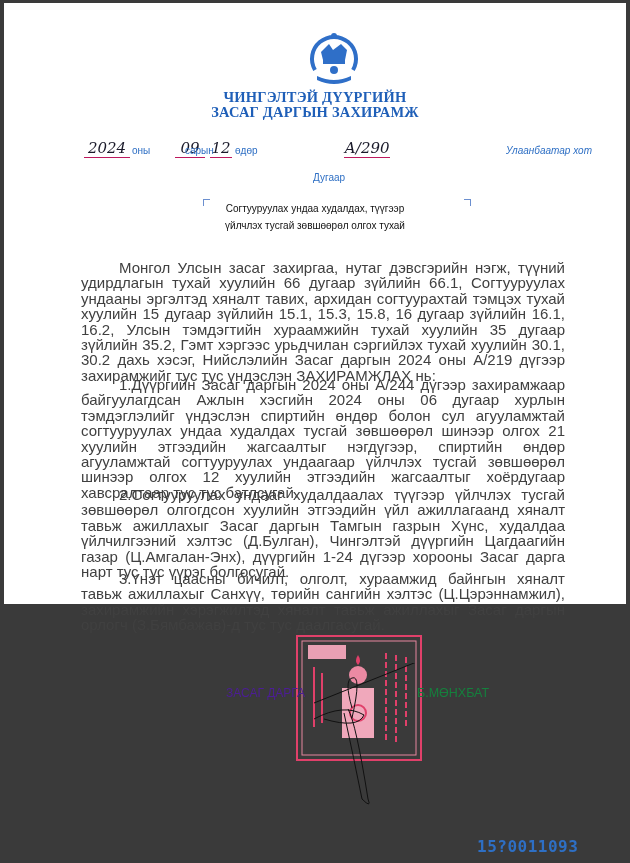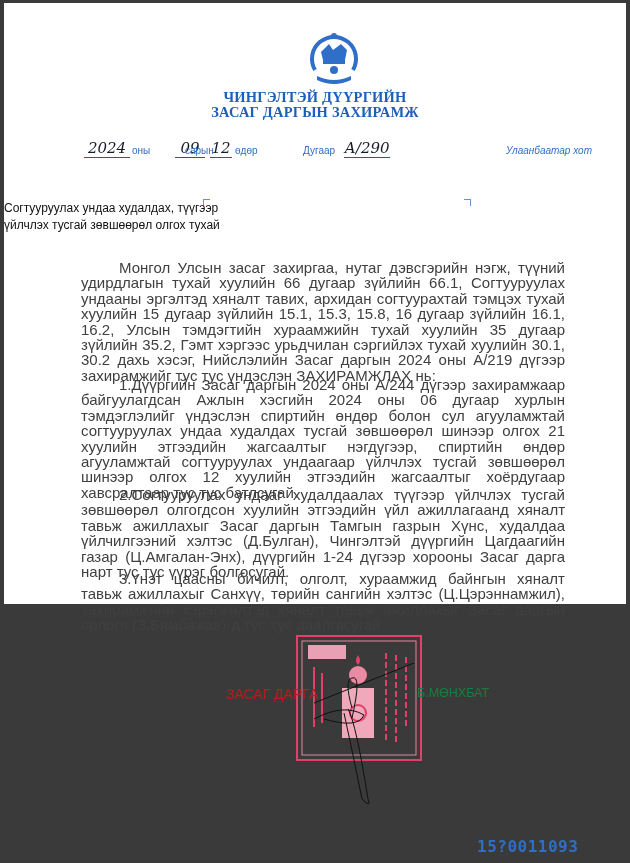--- a/index.html
+++ b/index.html
@@ -19,35 +19,35 @@
   .org-line1 { top:86px; }
   .org-line2 { top:101px; }
 
   .dateline { position:absolute; top:136px; left:0; width:622px; height:24px; color:#2e6fc4; font-size:10px; }
   .hand {
     position:absolute; font-family:"DejaVu Serif", serif; font-style:italic; color:#1a1a2a;
     font-size:15px; top:0px; border-bottom:1px solid #be185d; text-align:center; line-height:18px;
   }
   .lbl { position:absolute; top:6px; }
 
-  .subject { position:absolute; top:197px; left:0; width:622px; text-align:left; font-size:12px; line-height:17px; color:#111; }
+  .subject { position:absolute; top:197px; left:0; width:622px; text-align:center; font-size:10px; line-height:17px; color:#111; }
   .bracket-l { position:absolute; left:199px; top:196px; width:6px; height:6px; border-left:1px solid #6b8fcf; border-top:1px solid #6b8fcf; }
   .bracket-r { position:absolute; left:460px; top:196px; width:6px; height:6px; border-right:1px solid #6b8fcf; border-top:1px solid #6b8fcf; }
 
   .para {
     position:absolute; left:77px; width:484px; font-size:15px; line-height:15.4px; color:#404040;
     text-align:justify; text-indent:38px;
   }
   .p0 { top:257px; }
   .p1 { top:374px; }
   .p2 { top:484px; }
   .p3 { top:568px; }
 
   .stamp { position:absolute; left:290px; top:630px; width:130px; height:130px; }
-  .sign-title { position:absolute; left:222px; top:683px; font-size:14px; color:#b91c1c; }
+  .sign-title { position:absolute; left:222px; top:683px; font-size:12px; color:#4c1d95; }
   .sign-name { position:absolute; left:413px; top:683px; font-size:12.5px; color:#15803d; }
   .signature { position:absolute; left:300px; top:660px; width:140px; height:150px; }
   .serial {
     position:absolute; left:473px; top:834px; font-family:"DejaVu Sans Mono", monospace; font-weight:bold;
     color:#2e6fc4; font-size:16px; letter-spacing:0.5px;
   }
 </style>
 </head>
 <body>
 
@@ -65,21 +65,21 @@
   <div class="org-name org-line1">ЧИНГЭЛТЭЙ ДҮҮРГИЙН</div>
   <div class="org-name org-line2">ЗАСАГ ДАРГЫН ЗАХИРАМЖ</div>
 
   <div class="dateline">
     <span class="hand" style="left:80px;width:46px;">2024</span>
     <span class="lbl" style="left:128px;">оны</span>
     <span class="hand" style="left:148px;width:30px;margin-left:23px;">09</span>
     <span class="lbl" style="left:181px;">сарын</span>
     <span class="hand" style="left:206px;width:22px;">12</span>
     <span class="lbl" style="left:231px;">өдөр</span>
-    <span class="lbl" style="left:299px;">Дугаар</span>
+    <span class="lbl" style="left:309px;margin-top:27px;">Дугаар</span>
     <span class="hand" style="left:340px;width:46px;">А/290</span>
     <span class="lbl" style="left:502px;font-style:italic;">Улаанбаатар хот</span>
   </div>
 
   <div class="bracket-l"></div>
   <div class="bracket-r"></div>
   <div class="subject">
     <div>Согтууруулах ундаа худалдах, түүгээр</div>
     <div>үйлчлэх тусгай зөвшөөрөл олгох тухай</div>
   </div>

